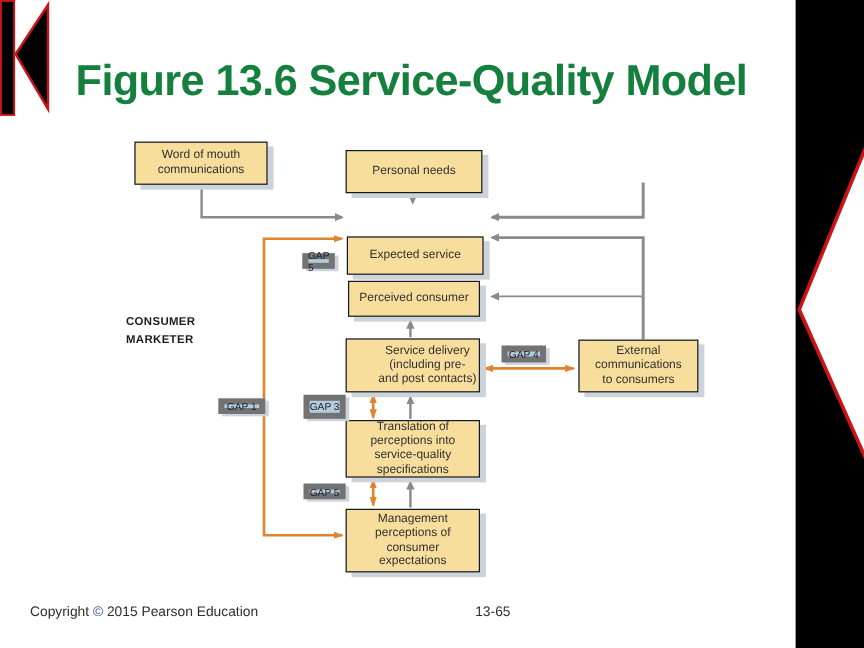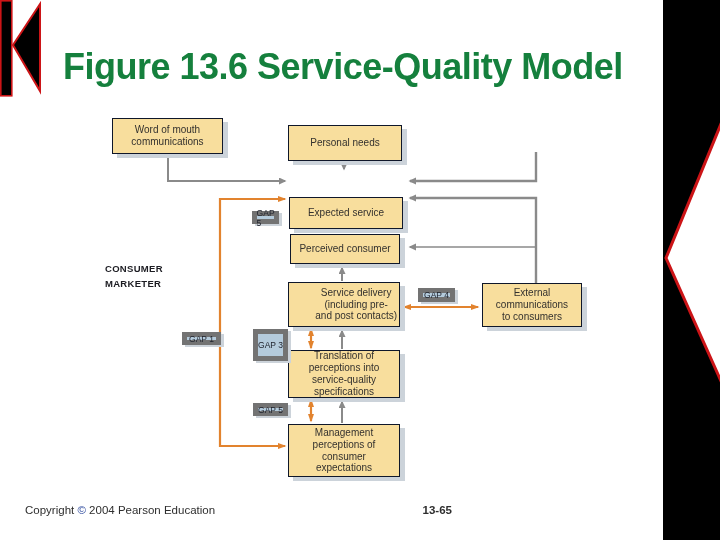--- a/index.html
+++ b/index.html
@@ -31,22 +31,22 @@
 
   .section-label{position:absolute;font-size:9.5px;font-weight:bold;color:#1c1c22;
                  letter-spacing:0.3px;}
 
   .connectors{position:absolute;left:0;top:0;pointer-events:none;}
 
   
   .footer-left{position:absolute;left:25px;top:504px;font-size:11.5px;color:#2e2e2e;
                white-space:nowrap;}
   .footer-left .csym{color:#2f4b9e;}
-  .footer-page{position:absolute;left:396px;top:504px;width:56px;text-align:right;
-               font-size:11.5px;color:#2e2e2e;font-weight:bold;}
+  .footer-page{position:absolute;left:396px;top:504px;width:56px;text-align:left;
+               font-size:11.5px;color:#2e2e2e;}
 </style>
 </head>
 <body>
 
 <div class="slide">
 
   <svg class="logo" width="48" height="102" viewBox="0 0 48 102">
     <rect x="0.8" y="0.8" width="11" height="95" fill="#000" stroke="#CC1417" stroke-width="1.6"></rect>
     <polygon points="40,4 40,91 13,45" fill="#000" stroke="#CC1417" stroke-width="2"></polygon>
   </svg>
@@ -126,19 +126,19 @@
   <div class="node" style="left:288px;top:350px;width:112px;height:48px;">
     <span class="pre">Translation of
 perceptions into
 service-quality
 specifications</span>
   </div>
 
   <div class="gap" style="left:252px;top:211px;width:27px;height:13px;">GAP 5</div>
   <div class="gap" style="left:418px;top:288px;width:37px;height:14px;">GAP 4</div>
   <div class="gap" style="left:182px;top:332px;width:39px;height:13px;">GAP 1</div>
-  <div class="gap" style="left:253px;top:329px;width:35px;height:32px;">GAP 3</div>
+  <div class="gap" style="left:253px;top:329px;width:35px;height:20px;">GAP 3</div>
   <div class="gap" style="left:253px;top:403px;width:35px;height:13px;">GAP 5</div>
 
-  <div class="footer-left"><span>Copyright</span>&nbsp;<span class="csym">©</span>&nbsp;<span>2004 Pearson Education</span></div>
+  <div class="footer-left"><span>Copyright</span>&nbsp;<span class="csym">©</span>&nbsp;<span>2015 Pearson Education</span></div>
   <div class="footer-page">13-65</div>
 
 </div>
 
 </body></html>

